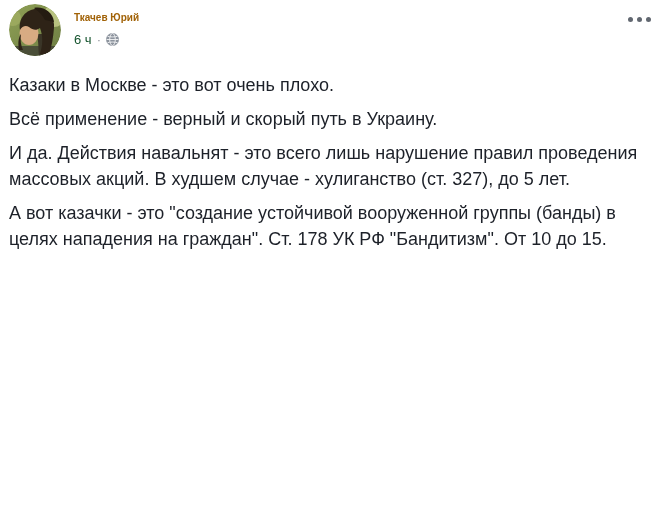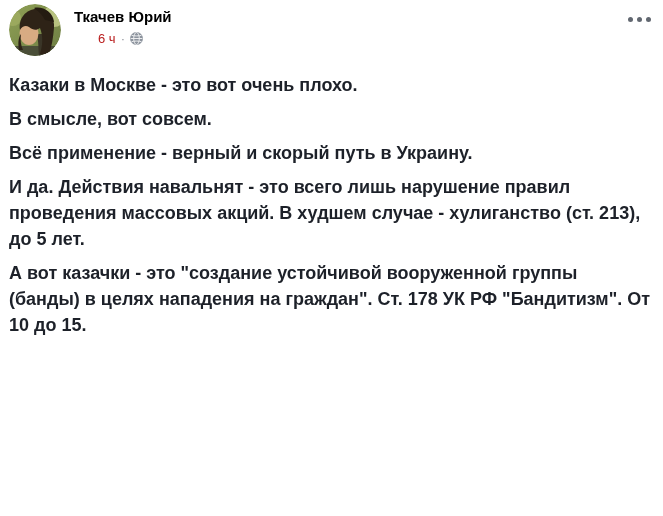--- a/index.html
+++ b/index.html
@@ -33,41 +33,40 @@
     background: transparent;
   }
   .avatar-btn svg { display: block; }
 
   .header-info {
     position: absolute;
     left: 74px;
     top: 7px;
   }
   .author-name {
-    color: #000000;
-    font-size: 15px;
+    color: #a16207;
+    font-size: 10px;
     font-weight: bold;
     line-height: 19px;
     text-decoration: none;
     cursor: pointer;
     display: inline-block;
   }
   .meta-row {
     margin-top: 5px;
     display: flex;
     align-items: center;
     color: #90949c;
     font-size: 13px;
     line-height: 15px;
   }
   .timestamp {
-    color: #b91c1c;
+    color: #14532d;
     text-decoration: none;
     cursor: pointer;
-    margin-left: 24px;
   }
   .meta-sep {
     margin: 0 5px;
   }
   .globe { display: inline-block; width: 13px; height: 13px; }
   .globe svg { display: block; }
 
   .menu-btn {
     position: absolute;
     right: 10px;
@@ -89,21 +88,20 @@
     border-radius: 50%;
     background: #616770;
   }
 
   
   .body-text {
     padding: 14px 13px 0 9px;
     color: #1d2129;
     font-size: 18px;
     line-height: 26px;
-    font-weight: bold;
   }
   .body-text p {
     margin: 0 0 8px 0;
   }
 </style>
 </head>
 <body>
 
 <div class="post">
 
@@ -156,19 +154,18 @@
     <button class="menu-btn" aria-label="options">
       <span class="dot"></span>
       <span class="dot"></span>
       <span class="dot"></span>
     </button>
 
   </div>
 
   <div class="body-text">
     <p>Казаки в Москве - это вот очень плохо.</p>
-    <p>В смысле, вот совсем.</p>
     <p>Всё применение - верный и скорый путь в Украину.</p>
-    <p>И да. Действия навальнят - это всего лишь нарушение правил проведения массовых акций. В худшем случае - хулиганство (ст. 213), до 5 лет.</p>
+    <p>И да. Действия навальнят - это всего лишь нарушение правил проведения массовых акций. В худшем случае - хулиганство (ст. 327), до 5 лет.</p>
     <p>А вот казачки - это "создание устойчивой вооруженной группы (банды) в целях нападения на граждан". Ст. 178 УК РФ "Бандитизм". От 10 до 15.</p>
   </div>
 
 </div>
 
 </body></html>

